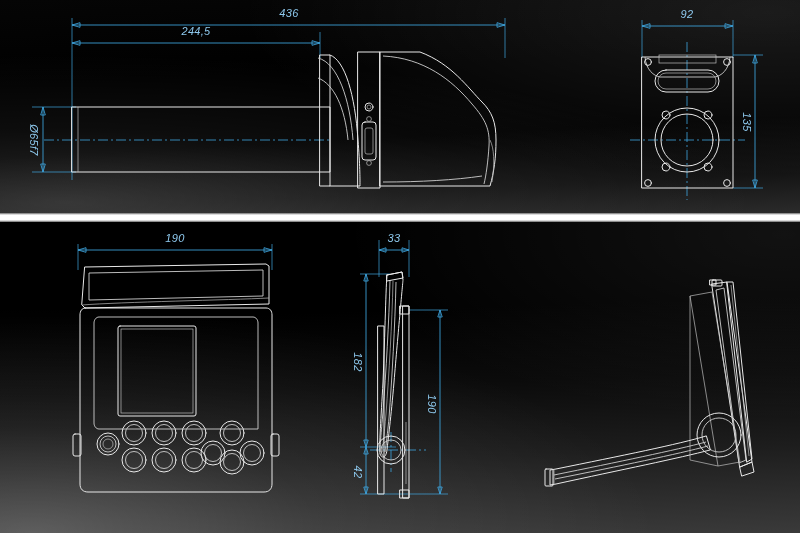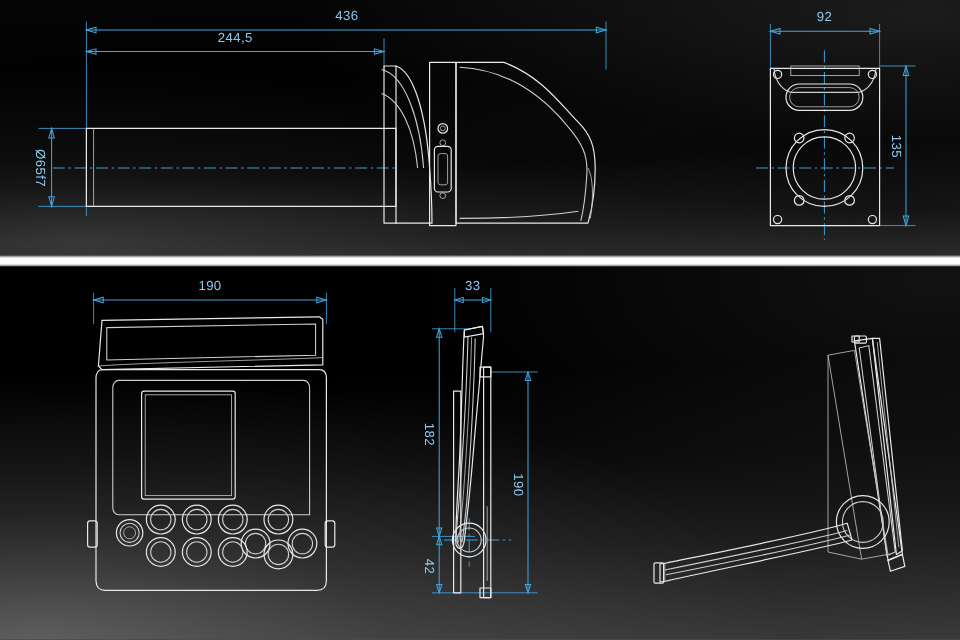--- a/index.html
+++ b/index.html
@@ -1,19 +1,19 @@
 <!DOCTYPE html>
 <html><head>
 <meta charset="utf-8">
 <title>Technical Drawing</title>
 <style>
   html,body{margin:0;padding:0;background:#000;}
   body{width:800px;height:533px;overflow:hidden;
        font-family:"Liberation Sans","DejaVu Sans",sans-serif;}
-  #sheet{position:relative;width:800px;height:533px;overflow:hidden;background:#737373;}
+  #sheet{position:relative;width:800px;height:533px;overflow:hidden;background:#7f1d1d;font-style:italic;}
 
   
   .panel{position:absolute;left:0;width:800px;overflow:hidden;}
   #panel-top{top:0;height:213px;
      background:
        radial-gradient(150% 120% at 8% 95%, rgba(255,255,255,0.16) 0%, rgba(255,255,255,0.05) 28%, rgba(0,0,0,0) 58%),
        radial-gradient(120% 140% at 96% 6%, rgba(255,255,255,0.10) 0%, rgba(0,0,0,0) 55%),
        linear-gradient(177deg,#050505 0%,#000 34%,#000 62%,#141414 84%,#2b2b2b 100%);
   }
   #divider{position:absolute;left:0;top:213px;width:800px;height:9px;

